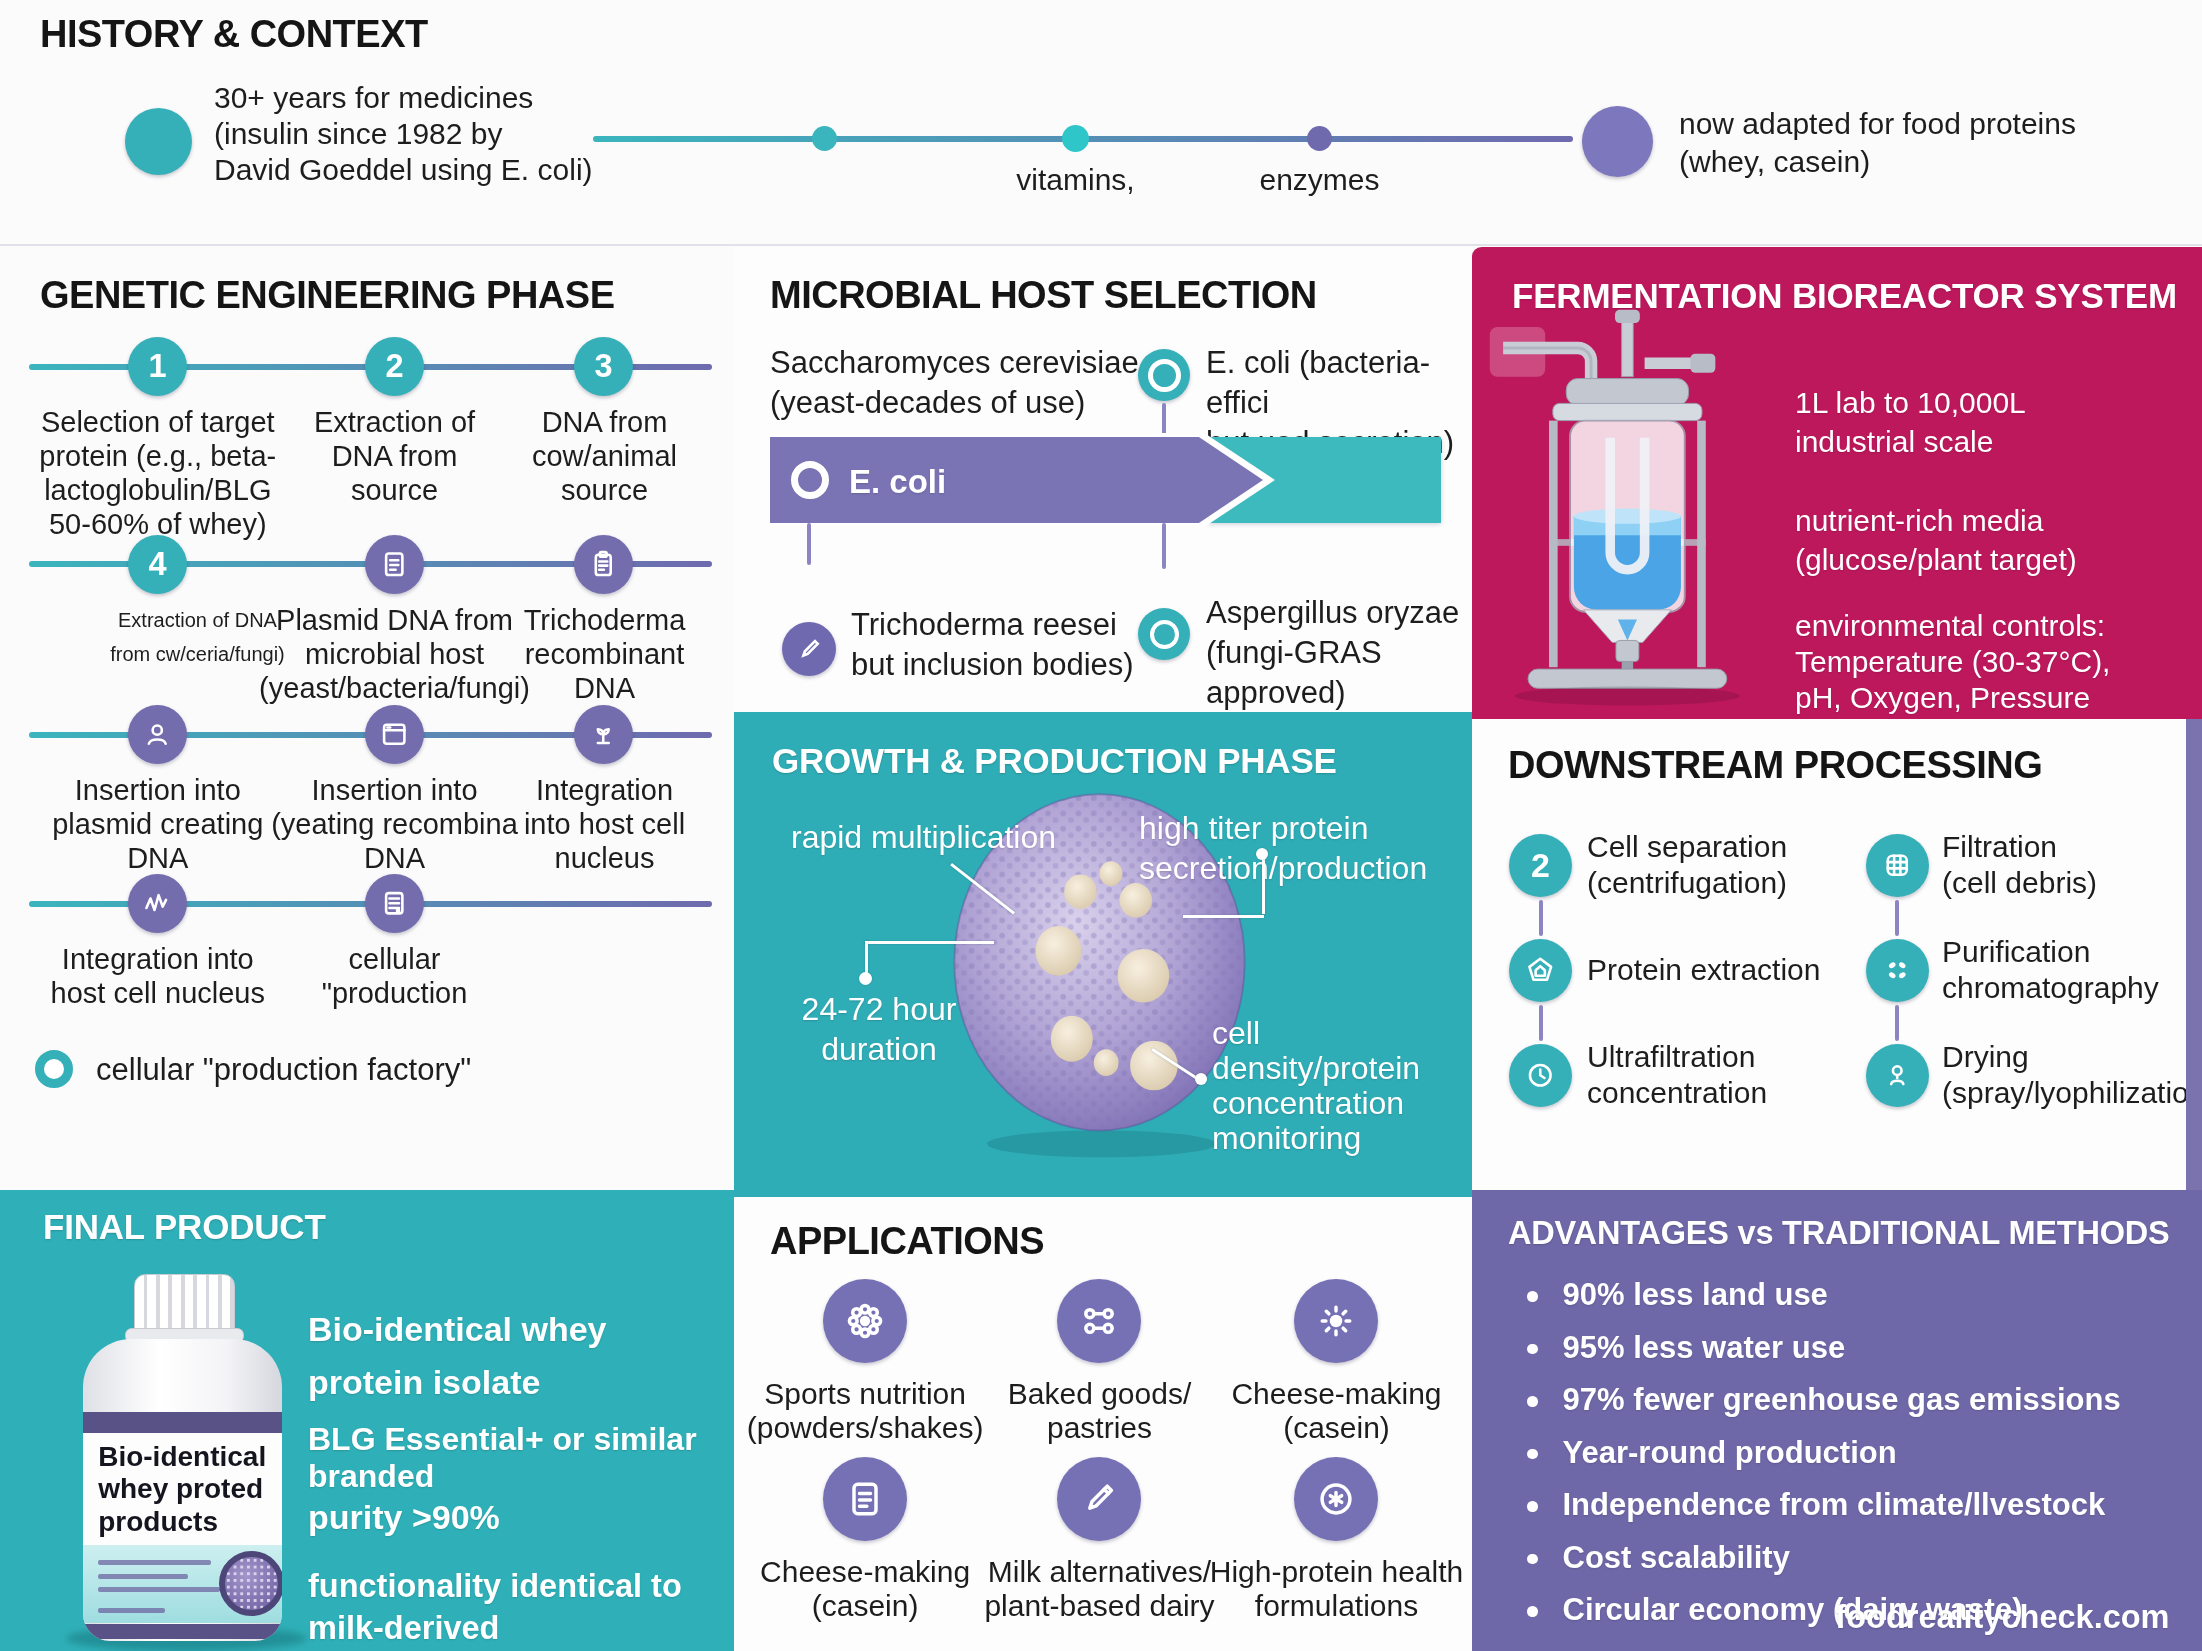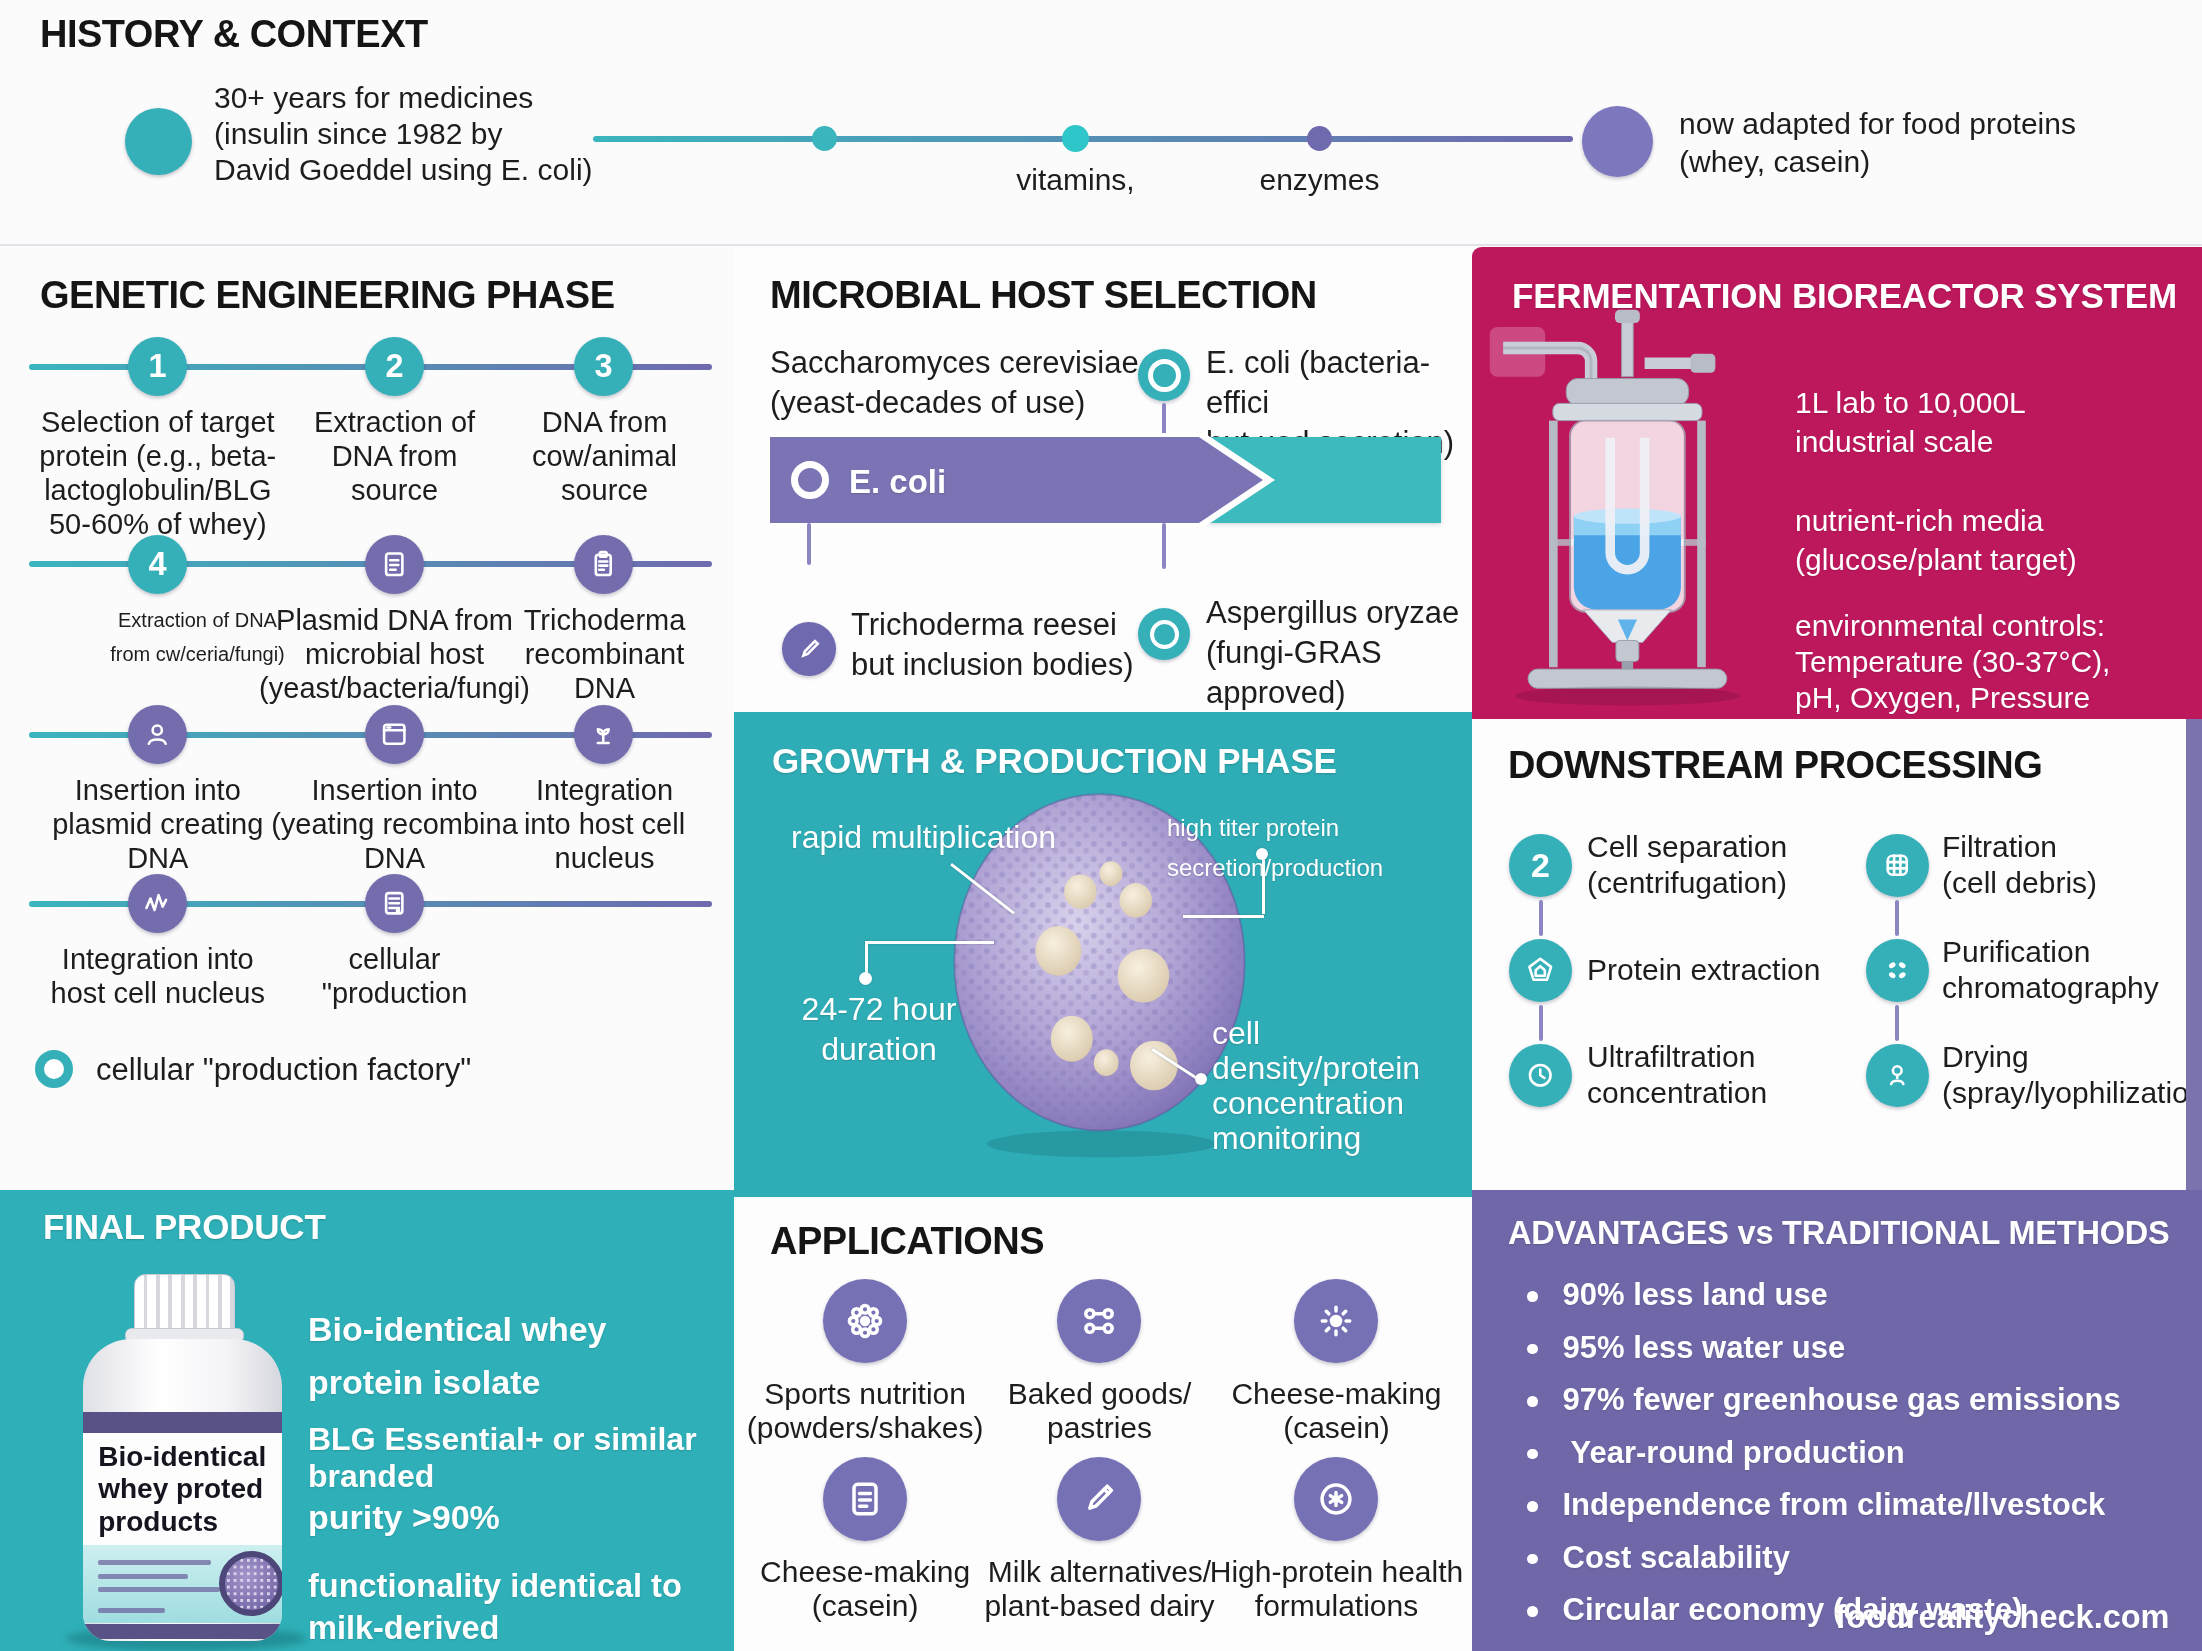--- a/index.html
+++ b/index.html
@@ -248,21 +248,21 @@
         <ellipse cx="182" cy="99" rx="12" ry="13" fill="url(#blobg)"></ellipse>
         <ellipse cx="208" cy="127" rx="17" ry="18" fill="url(#blobg)"></ellipse>
         <ellipse cx="127" cy="180" rx="24" ry="26" fill="url(#blobg)"></ellipse>
         <ellipse cx="216" cy="206" rx="27" ry="28" fill="url(#blobg)"></ellipse>
         <ellipse cx="141" cy="272" rx="22" ry="24" fill="url(#blobg)"></ellipse>
         <ellipse cx="177" cy="297" rx="13" ry="14" fill="url(#blobg)"></ellipse>
         <ellipse cx="227" cy="300" rx="25" ry="26" fill="url(#blobg)"></ellipse>
       </g>
     </svg>
     <div class="abs body-light" style="left:57px;top:107px;font-size:32px;">rapid multiplication</div>
-    <div class="abs pre body-light" style="left:405px;top:96px;font-size:24px;line-height:40px;margin-left:28px;">high titer protein
+    <div class="abs pre body-light" style="left:405px;top:96px;font-size:32px;line-height:40px;">high titer protein
 secretion/production</div>
     <div class="abs pre body-light" style="left:59px;top:277px;width:172px;text-align:center;font-size:32px;line-height:40px;">24-72 hour
 duration</div>
     <div class="abs pre body-light" style="left:478px;top:304px;font-size:32px;line-height:35px;">cell density/protein
 concentration
 monitoring</div>
 
     <div class="conn" style="left:218px;top:151px;width:80px;height:2.9px;transform:rotate(38deg);transform-origin:0 0;"></div>
     <div class="conn" style="left:528px;top:145px;width:2.9px;height:57px;"></div>
     <div class="conn" style="left:449px;top:203px;width:81px;height:2.9px;"></div>
@@ -439,21 +439,21 @@
         <div class="bullet-row">
           <span class="bullet-dot"></span>
           <span class="body-light" style="font-size: 31px; line-height: 42px; font-weight: bold;">95% less water use</span>
         </div>
         <div class="bullet-row">
           <span class="bullet-dot"></span>
           <span class="body-light" style="font-size: 31px; line-height: 42px; font-weight: bold;">97% fewer greenhouse gas emissions</span>
         </div>
         <div class="bullet-row">
           <span class="bullet-dot"></span>
-          <span class="body-light" style="font-size: 31px; line-height: 42px; font-weight: bold; margin-left: 8px;">Year-round production</span>
+          <span class="body-light" style="font-size: 31px; line-height: 42px; font-weight: bold;">Year-round production</span>
         </div>
         <div class="bullet-row">
           <span class="bullet-dot"></span>
           <span class="body-light" style="font-size: 31px; line-height: 42px; font-weight: bold;">Independence from climate/llvestock</span>
         </div>
         <div class="bullet-row">
           <span class="bullet-dot"></span>
           <span class="body-light" style="font-size: 31px; line-height: 42px; font-weight: bold;">Cost scalability</span>
         </div>
         <div class="bullet-row">

